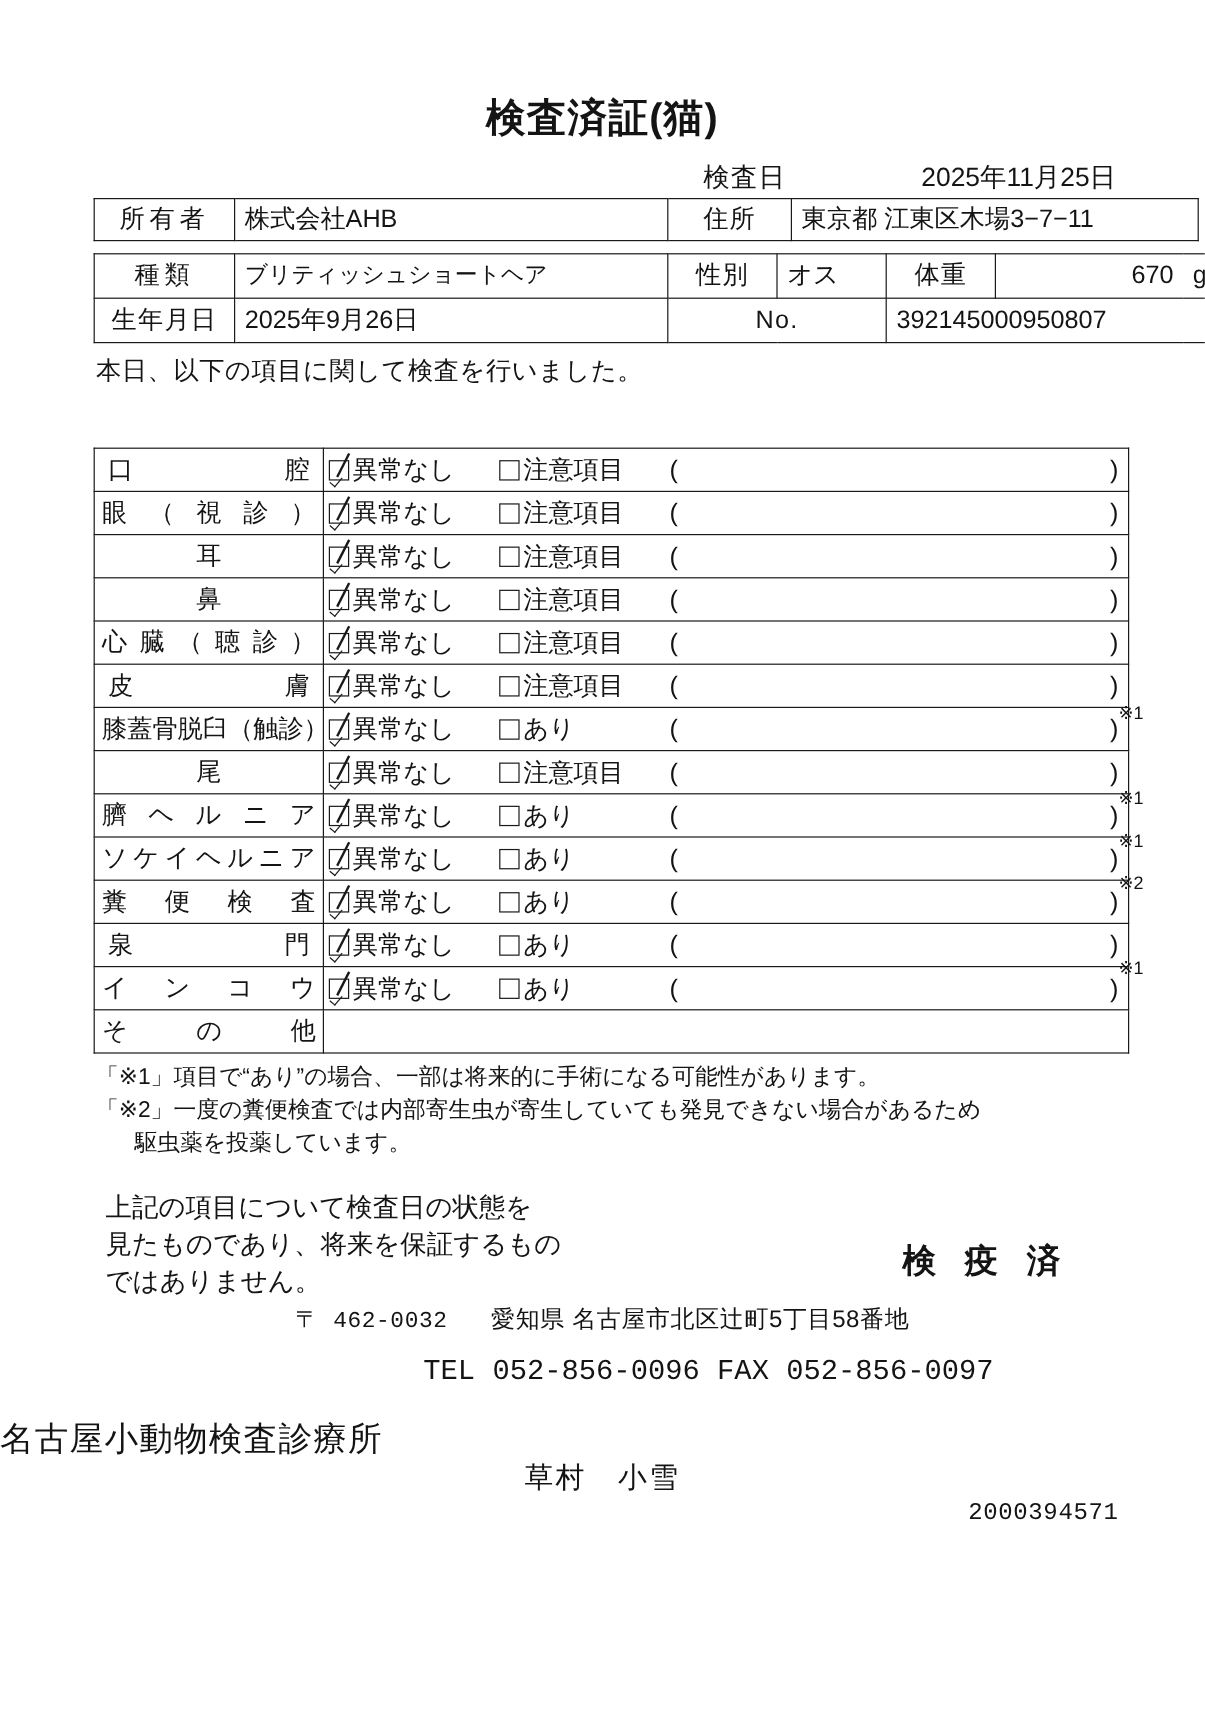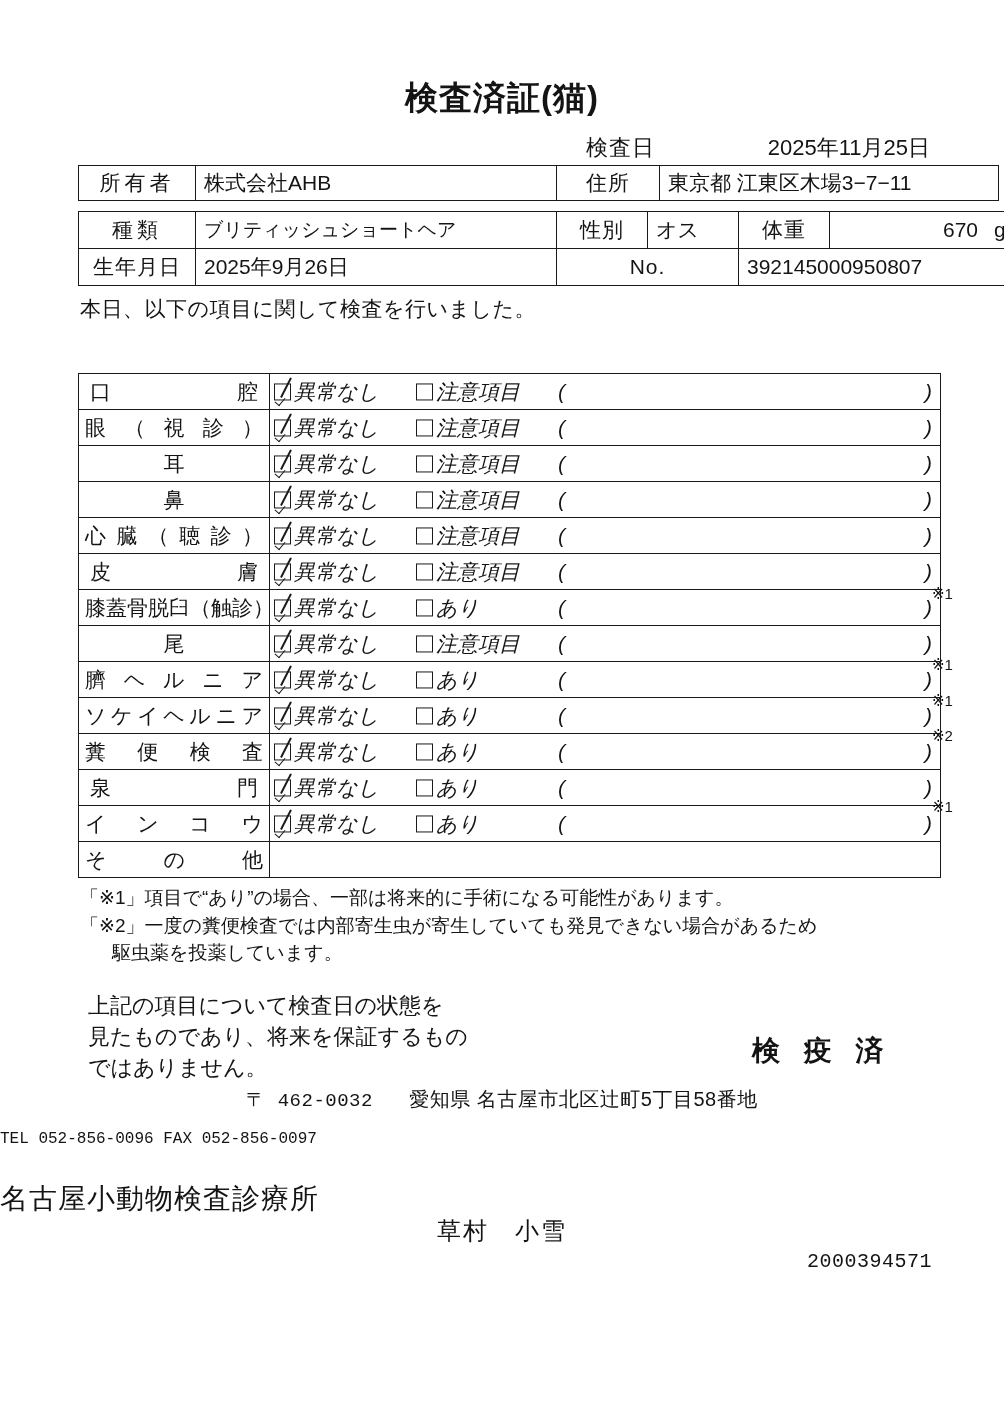--- a/index.html
+++ b/index.html
@@ -122,21 +122,20 @@
     text-align-last: center;
   }
   .ex-name.compact {
     text-align: center;
     text-align-last: center;
     letter-spacing: 0px;
   }
   .ex-opts {
     width: 670px;
     position: relative;
-    font-style: italic;
   }
   .opt {
     position: absolute;
     top: 50%;
     transform: translateY(-50%);
     font-size: 21px;
     white-space: nowrap;
     display: flex;
     align-items: center;
   }
@@ -249,22 +248,22 @@
     text-align: center;
     font-size: 20px;
     letter-spacing: 0.5px;
   }
   .clinic-address .zip { font-family: "Liberation Mono", monospace; font-size: 19px; }
   .clinic-tel {
     position: absolute;
     left: 0;
     top: 1130px;
     width: 828px;
-    text-align: left;
-    font-size: 16px;
+    text-align: right;
+    font-size: 24px;
     font-family: "Liberation Mono", monospace;
     letter-spacing: 0px;
   }
   .clinic-name {
     position: absolute;
     left: 0;
     top: 1180px;
     width: 1004px;
     text-align: left;
     font-size: 28px;

